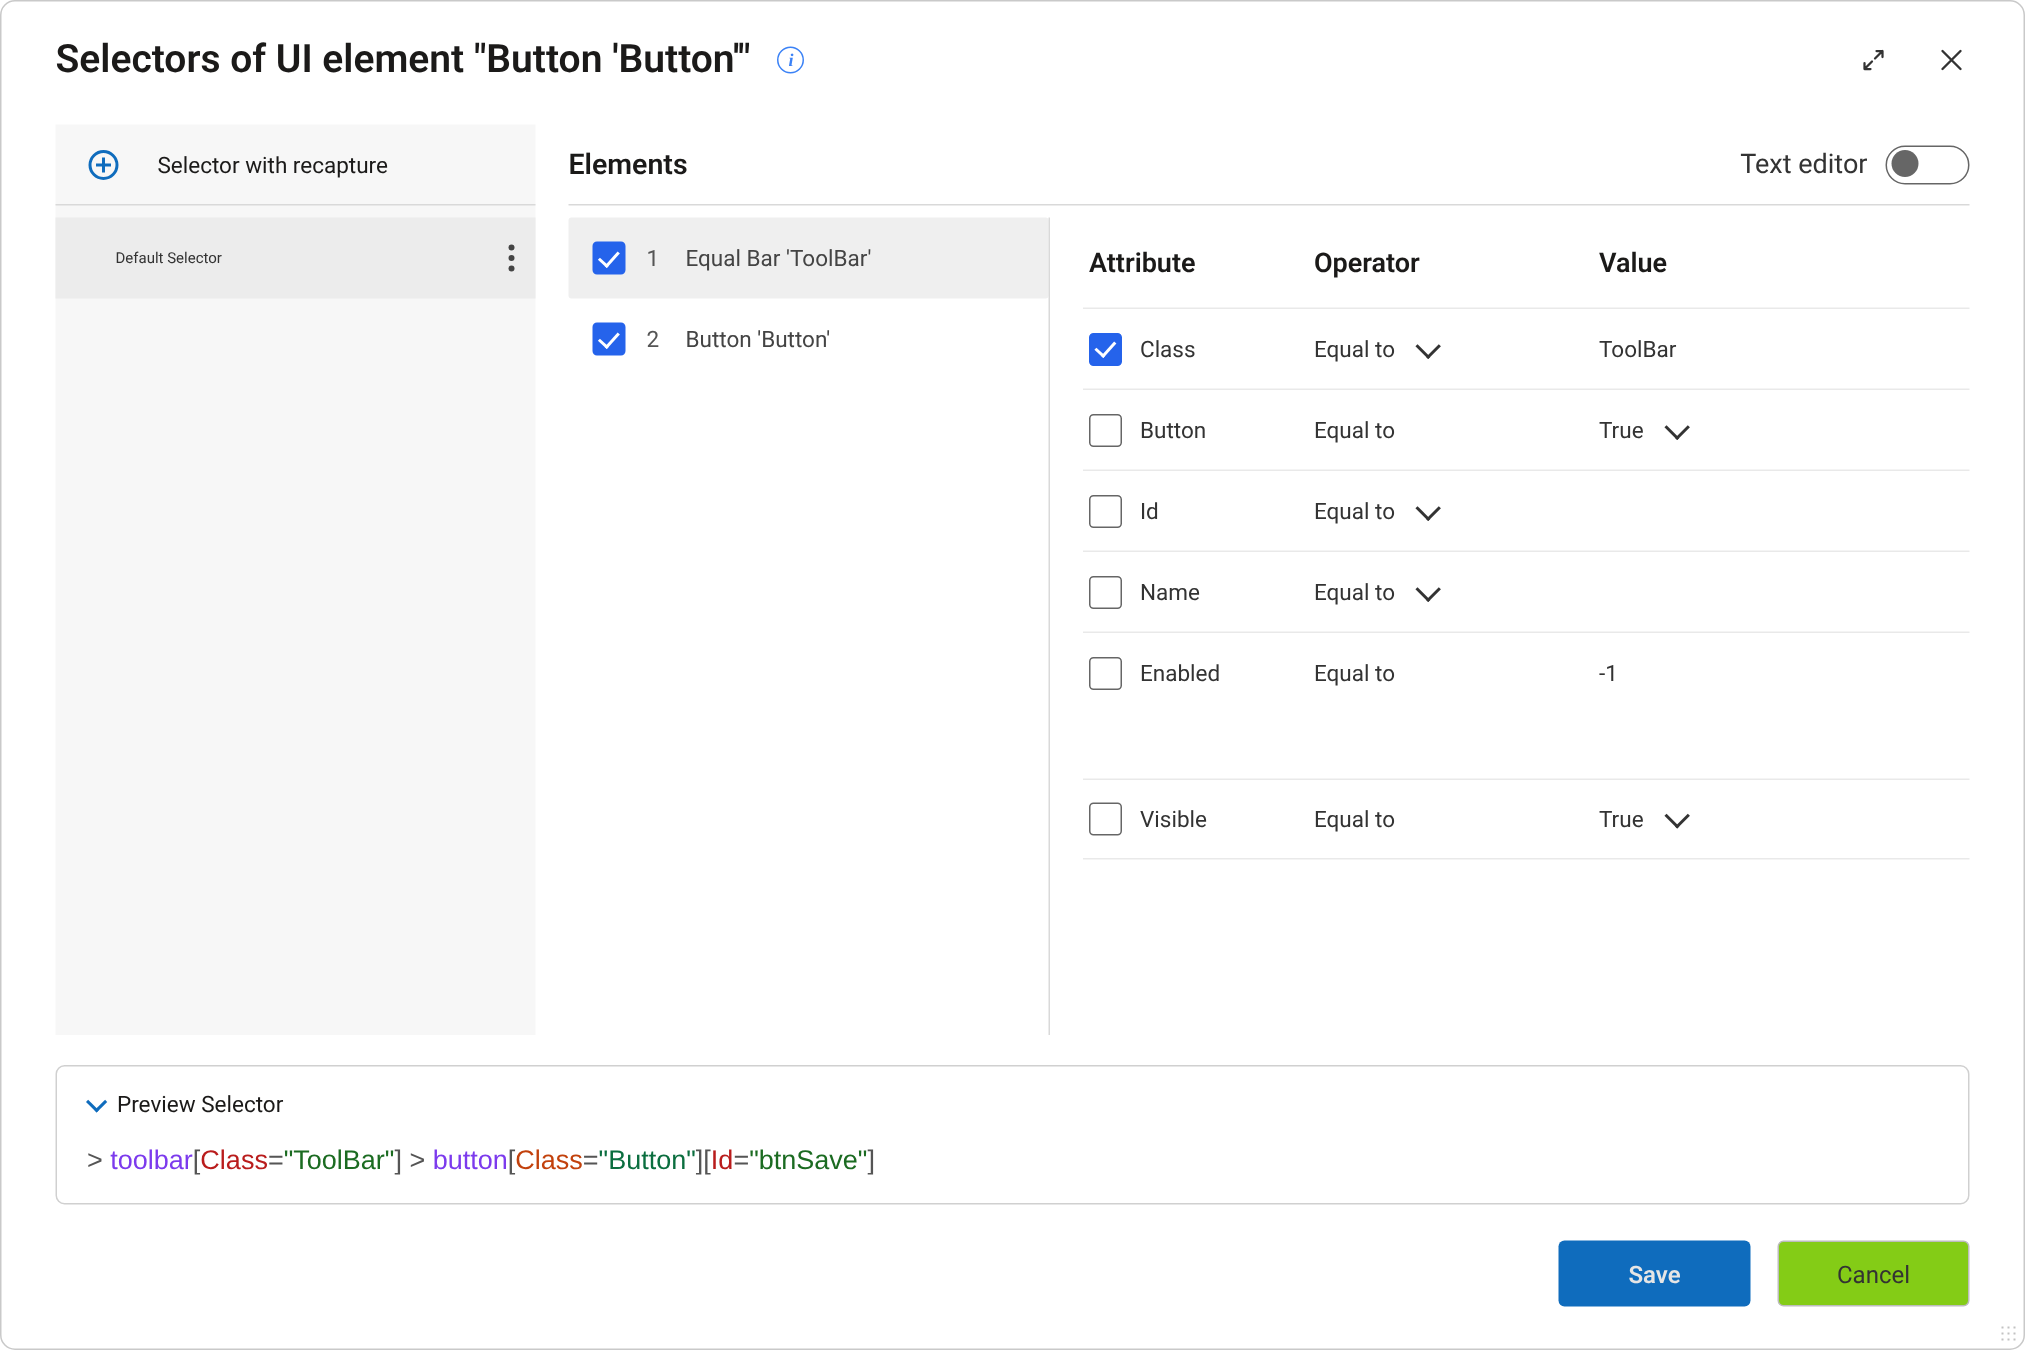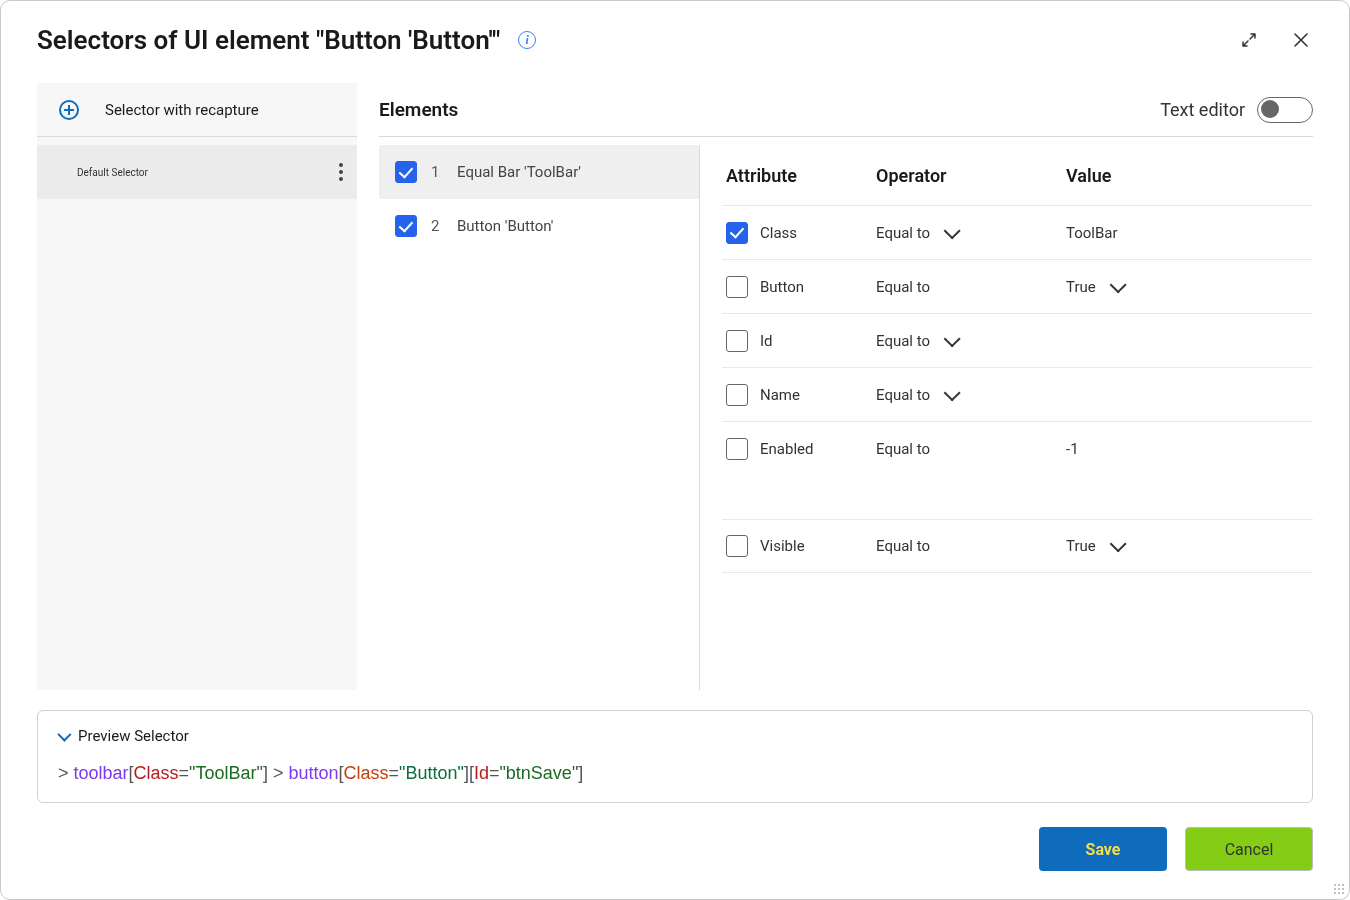--- a/index.html
+++ b/index.html
@@ -319,21 +319,21 @@
     height: 44px;
     border-radius: 4px;
     font-size: 16px;
     cursor: pointer;
     display: inline-flex;
     align-items: center;
     justify-content: center;
   }
   .btn-primary {
     background: var(--accent-blue);
-    color: #fde047;
+    color: #e5e5e5;
     border: none;
     font-weight: 600;
   }
   .btn-secondary {
     background: #84cc16;
     color: #333;
     border: 1px solid #bcbcbc;
   }
 
   

